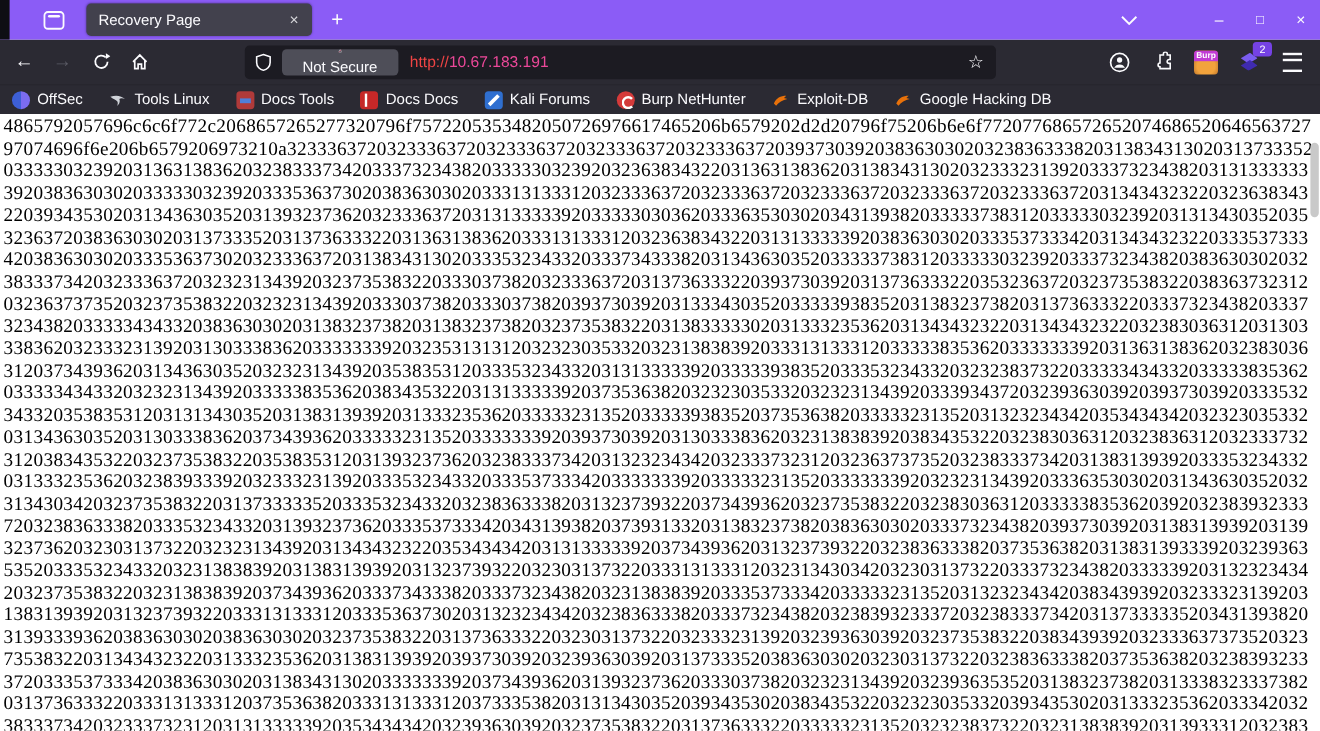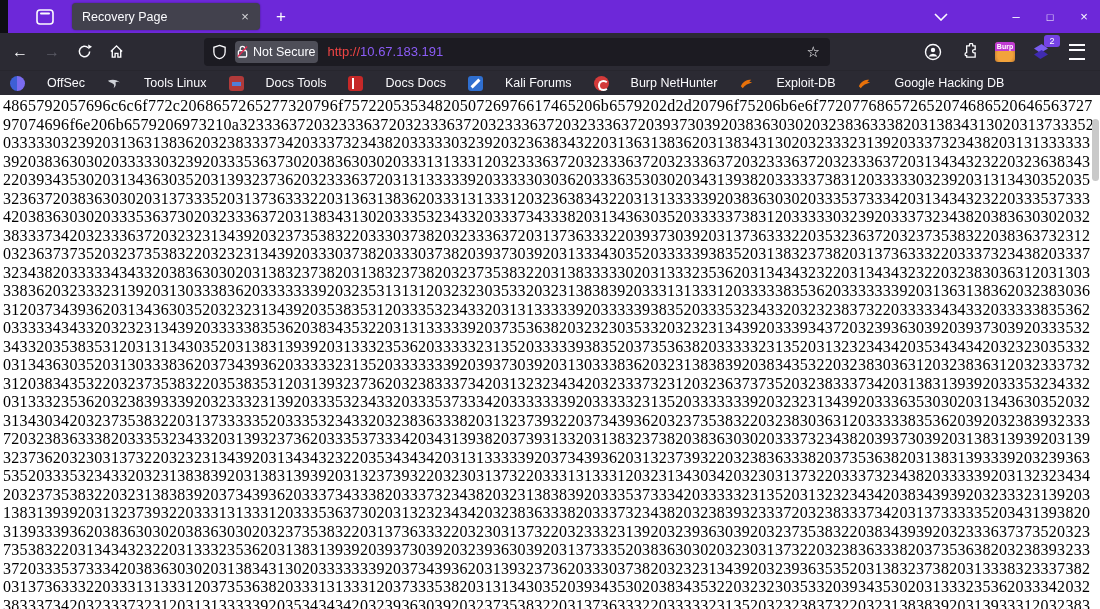--- a/index.html
+++ b/index.html
@@ -1,57 +1,57 @@
 <!DOCTYPE html>
 <html><head>
 <meta charset="utf-8">
 <style>
   html,body{margin:0;padding:0;}
   body{width:1100px;height:609px;overflow:hidden;background:#fff;font-family:"Liberation Sans",sans-serif;}
 
   
-  .tabbar{height:33px;background:#6d28d9;display:flex;align-items:center;position:relative;}
+  .tabbar{height:33px;background:#8b5cf6;display:flex;align-items:center;position:relative;}
   .edge-strip{width:8px;height:33px;background:#0e0e13;}
   .ffview-btn{width:34px;height:26px;margin-left:20px;display:flex;align-items:center;justify-content:center;border-radius:4px;}
   .tab{height:27px;width:172px;margin-left:10px;background:#42414d;border-radius:4px;display:flex;align-items:center;padding:0 6px 0 10px;box-shadow:0 0 2px rgba(0,0,0,.4);}
   .tab-title{color:#fbfbfe;font-size:12.5px;flex:1;white-space:nowrap;overflow:hidden;}
   .tab-close{color:#d7d7db;font-size:13px;width:18px;height:18px;display:flex;align-items:center;justify-content:center;border-radius:3px;}
   .newtab{color:#fbfbfe;font-size:17px;width:26px;height:26px;margin-left:8px;display:flex;align-items:center;justify-content:center;border-radius:4px;}
   .tabbar-right{position:absolute;right:6px;top:0;height:33px;display:flex;align-items:center;gap:14px;}
   .alltabs{width:22px;height:22px;display:flex;align-items:center;justify-content:center;}
   .winctl{color:#fbfbfe;font-size:13px;width:20px;text-align:center;}
   .winctl.max{font-size:11px;}
 
   
   .toolbar{height:37px;background:#2b2a33;display:flex;align-items:center;}
   .navbtn{width:28px;height:28px;margin-left:4px;display:flex;align-items:center;justify-content:center;border-radius:4px;color:#fbfbfe;font-size:16px;}
   .navbtn.first{margin-left:6px;}
   .navbtn.disabled{color:#5b5b66;}
   .urlbar{height:28px;background:#1c1b22;border-radius:4px;flex:1;margin-left:74px;margin-right:90px;display:flex;align-items:center;padding:0 8px;}
-  .chip{display:flex;align-items:center;gap:5px;background:#4e4e58;border-radius:4px;height:22px;padding:0 2px;margin-left:8px;}
+  .chip{display:flex;align-items:center;gap:5px;background:#4e4e58;border-radius:4px;height:22px;padding:0 17px;margin-left:8px;flex-direction:column;}
   .chip-label{color:#fbfbfe;font-size:12.5px;}
   .url-text{margin-left:10px;font-size:13px;flex:1;white-space:nowrap;}
   .url-scheme{color:#ef4444;}
-  .url-host{color:#8b5cf6;}
+  .url-host{color:#ec4899;}
   .star{color:#fbfbfe;font-size:15px;margin-right:2px;}
   .tool-icons{display:flex;align-items:center;gap:10px;margin-right:10px;}
   .tool-btn{width:26px;height:26px;display:flex;align-items:center;justify-content:center;border-radius:4px;position:relative;}
   .burp-ic{width:20px;height:20px;border-radius:3px;background:radial-gradient(circle at 50% 65%,#f2a33c 0 45%,#c87f2f 70%,#8a5a20 100%);position:relative;overflow:hidden;}
   .burp-band{position:absolute;top:0;left:0;right:0;height:9px;background:#c13bd4;color:#fff;font-size:7px;line-height:9px;text-align:center;font-weight:bold;}
   .foxy-ic{width:18px;height:16px;position:relative;}
   .foxy-d{position:absolute;left:2px;width:14px;height:9px;background:#5b3fd4;transform:skewX(-8deg) rotate(0deg);clip-path:polygon(50% 0,100% 50%,50% 100%,0 50%);}
   .foxy-d.d1{top:0;background:#7a5cf0;}
   .foxy-d.d2{top:6px;background:#3f2bb0;}
   .badge{position:absolute;top:-4px;right:-6px;background:#7542e5;color:#fff;font-size:9px;line-height:12px;min-width:12px;border-radius:3px;text-align:center;padding:0 2px;}
   .hamburger{width:16px;height:12px;border-top:2px solid #fbfbfe;border-bottom:2px solid #fbfbfe;position:relative;}
   .hamburger:after{content:"";position:absolute;left:0;right:0;top:3px;height:2px;background:#fbfbfe;}
 
   
   .bookmarks{height:24px;background:#2b2a33;display:flex;align-items:center;padding-left:10px;gap:22px;border-top:1px solid #27262e;}
-  .bm{display:flex;align-items:center;gap:22px;height:20px;border-radius:3px;}
+  .bm{display:flex;align-items:center;gap:6px;height:20px;border-radius:3px;}
   .bm-label{color:#fbfbfe;font-size:12.5px;white-space:nowrap;}
   .bm-ic{width:15px;height:15px;border-radius:3px;display:block;}
   .ic-offsec{border-radius:50%;background:linear-gradient(90deg,#3d5fd6 50%,#7b6cf0 50%);}
   .ic-kali{background:transparent;position:relative;}
   .ic-kali svg{display:block;}
   .ic-ktools{background:#b03a3a;position:relative;}
   .ic-ktools:after{content:"";position:absolute;left:3px;top:6px;width:9px;height:4px;background:#4f7fd9;}
   .ic-kdocs{background:#c62828;position:relative;}
   .ic-kdocs:after{content:"";position:absolute;left:4px;top:2px;width:2px;height:11px;background:#fff;}
   .ic-kforums{background:#2f6fd0;position:relative;}

